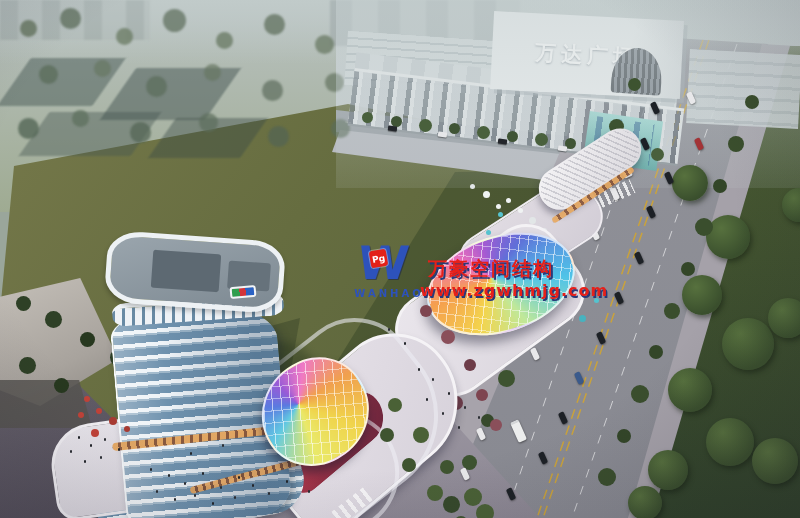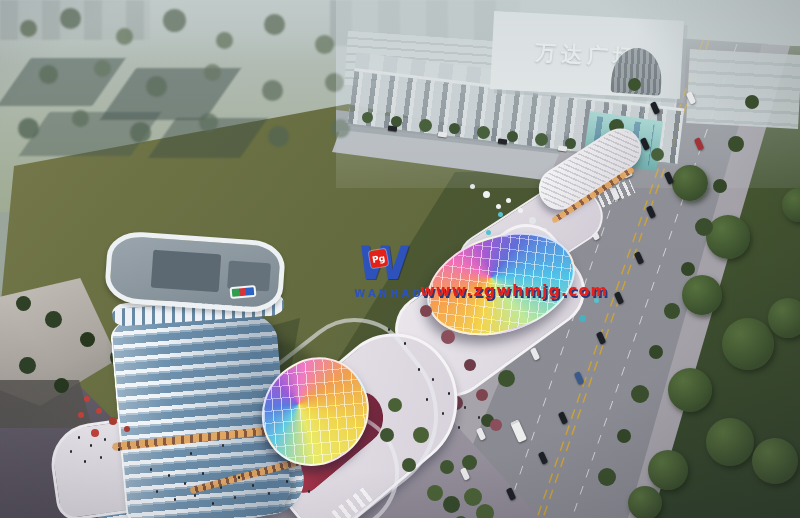--- a/index.html
+++ b/index.html
@@ -338,16 +338,17 @@
   <div class="dome dome-small"></div>
   <div class="people people-a"></div>
   <div class="people people-b"></div>
 
   <div class="vignette"></div>
 
   <div class="wm">
     <span class="wm-w">W</span>
     <span class="wm-badge">Pg</span>
     <span class="wm-name">WANHAO</span>
+    <span class="wm-line1">万豪空间结构</span>
     <span class="wm-line2">www.zgwhmjg.com</span>
   </div>
 
 </div>
 
 </body></html>

